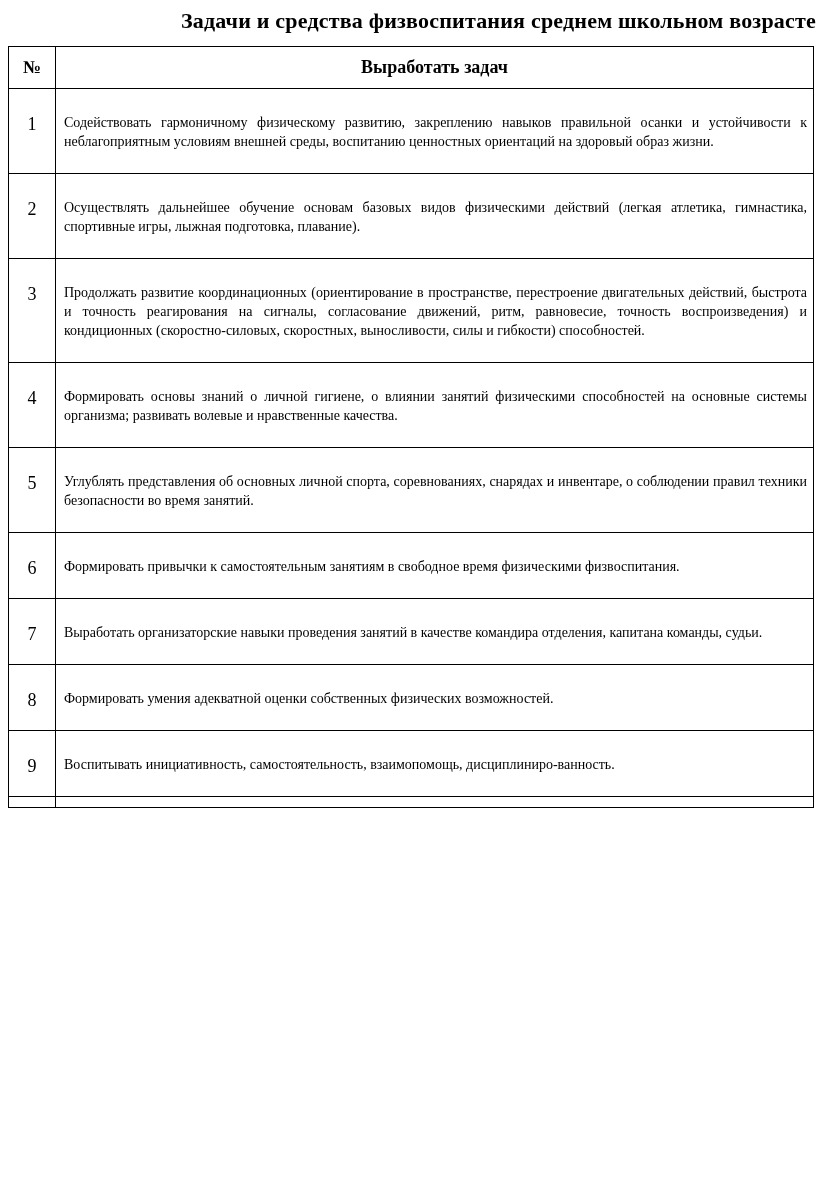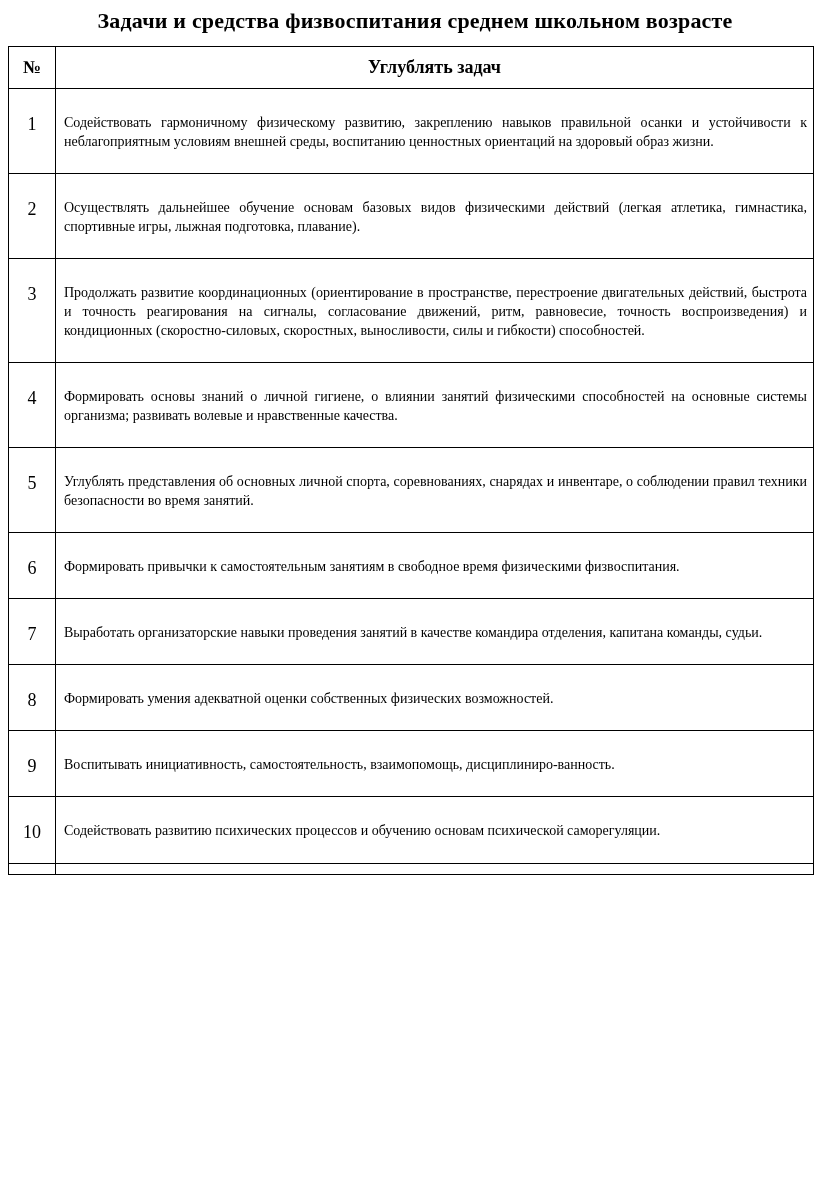--- a/index.html
+++ b/index.html
@@ -9,21 +9,21 @@
     font-family: "Liberation Serif", serif;
   }
   body {
     width: 816px;
     min-height: 1182px;
     margin: 0 auto;
   }
   .page-title {
     font-size: 22px;
     font-weight: bold;
-    text-align: center;
+    text-align: right;
     padding: 8px 0 12px 14px;
     letter-spacing: 0.2px;
   }
   table.tasks-table {
     border-collapse: collapse;
     margin-left: 8px;
     width: 806px;
     table-layout: fixed;
   }
   table.tasks-table th,
@@ -64,21 +64,21 @@
 <h1 class="page-title">Задачи и средства физвоспитания среднем школьном возрасте</h1>
 
 <table class="tasks-table">
   <colgroup>
     <col class="col-num">
     <col class="col-task">
   </colgroup>
   <thead>
     <tr>
       <th class="header-cell">№</th>
-      <th class="header-cell">Углублять задач</th>
+      <th class="header-cell">Выработать задач</th>
     </tr>
   </thead>
   <tbody>
     <tr>
       <td class="num-cell">1</td>
       <td class="text-cell">Содействовать гармоничному физическому развитию, закреплению навыков правильной осанки и устойчивости к неблагоприятным условиям внешней среды, воспитанию ценностных ориентаций на здоровый образ жизни.</td>
     </tr>
     <tr>
       <td class="num-cell">2</td>
       <td class="text-cell">Осуществлять дальнейшее обучение основам базовых видов физическими действий (легкая атлетика, гимнастика, спортивные игры, лыжная подготовка, плавание).</td>
@@ -104,22 +104,18 @@
       <td class="text-cell">Выработать организаторские навыки проведения занятий в качестве командира отделения, капитана команды, судьи.</td>
     </tr>
     <tr>
       <td class="num-cell">8</td>
       <td class="text-cell">Формировать умения адекватной оценки собственных физических возможностей.</td>
     </tr>
     <tr>
       <td class="num-cell">9</td>
       <td class="text-cell">Воспитывать инициативность, самостоятельность, взаимопомощь, дисциплиниро-ванность.</td>
     </tr>
-    <tr>
-      <td class="num-cell">10</td>
-      <td class="text-cell">Содействовать развитию психических процессов и обучению основам психической саморегуляции.</td>
-    </tr>
     <tr class="spacer-row">
       <td></td>
       <td></td>
     </tr>
   </tbody>
 </table>
 
 </body></html>

